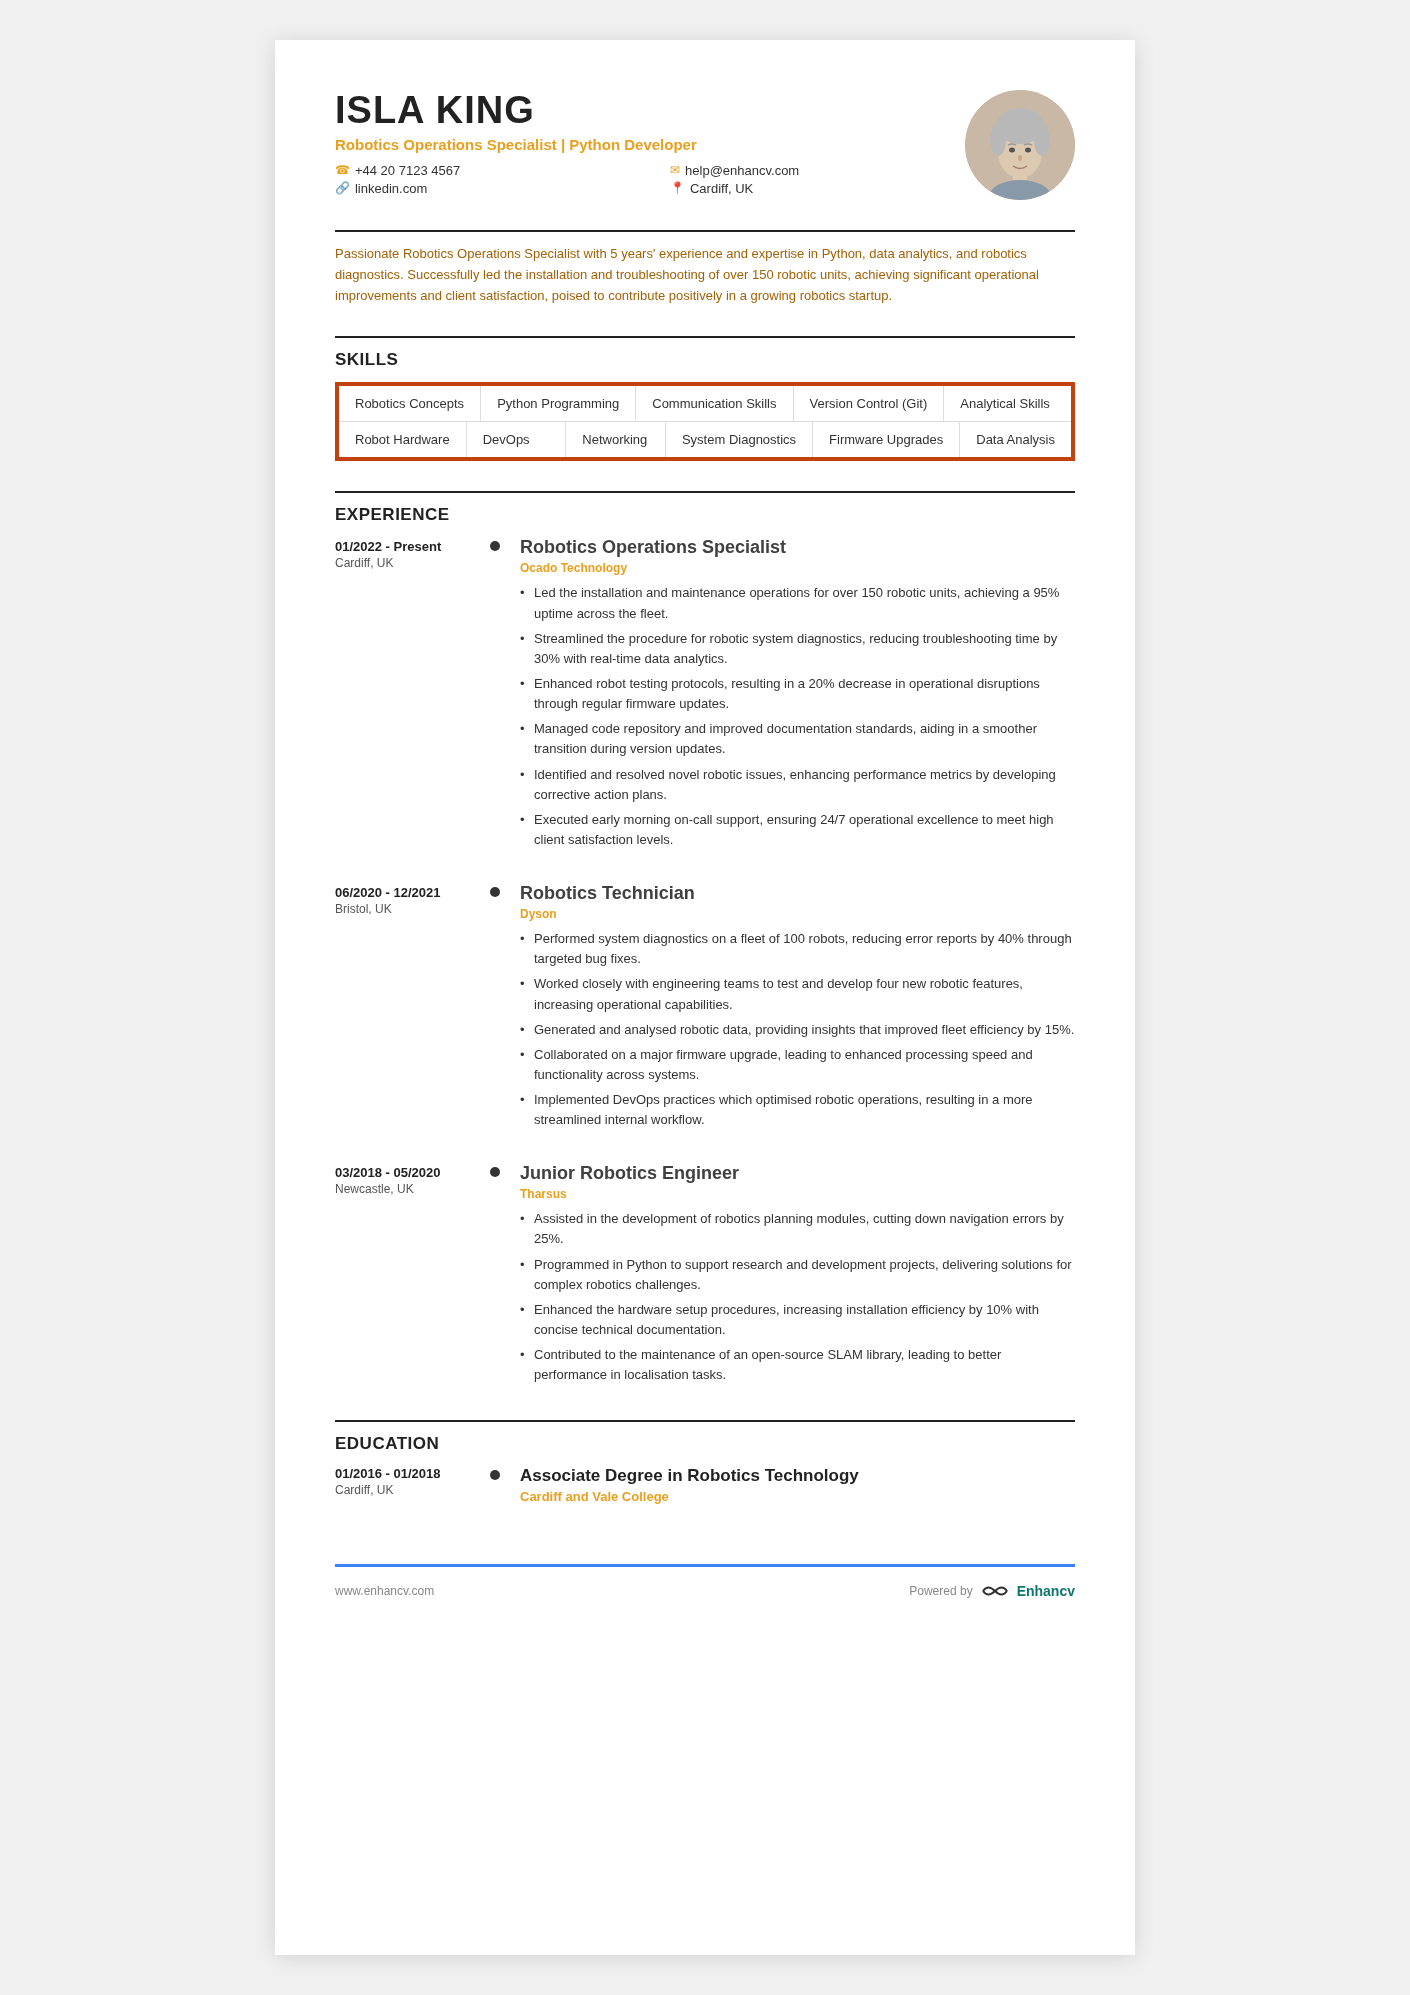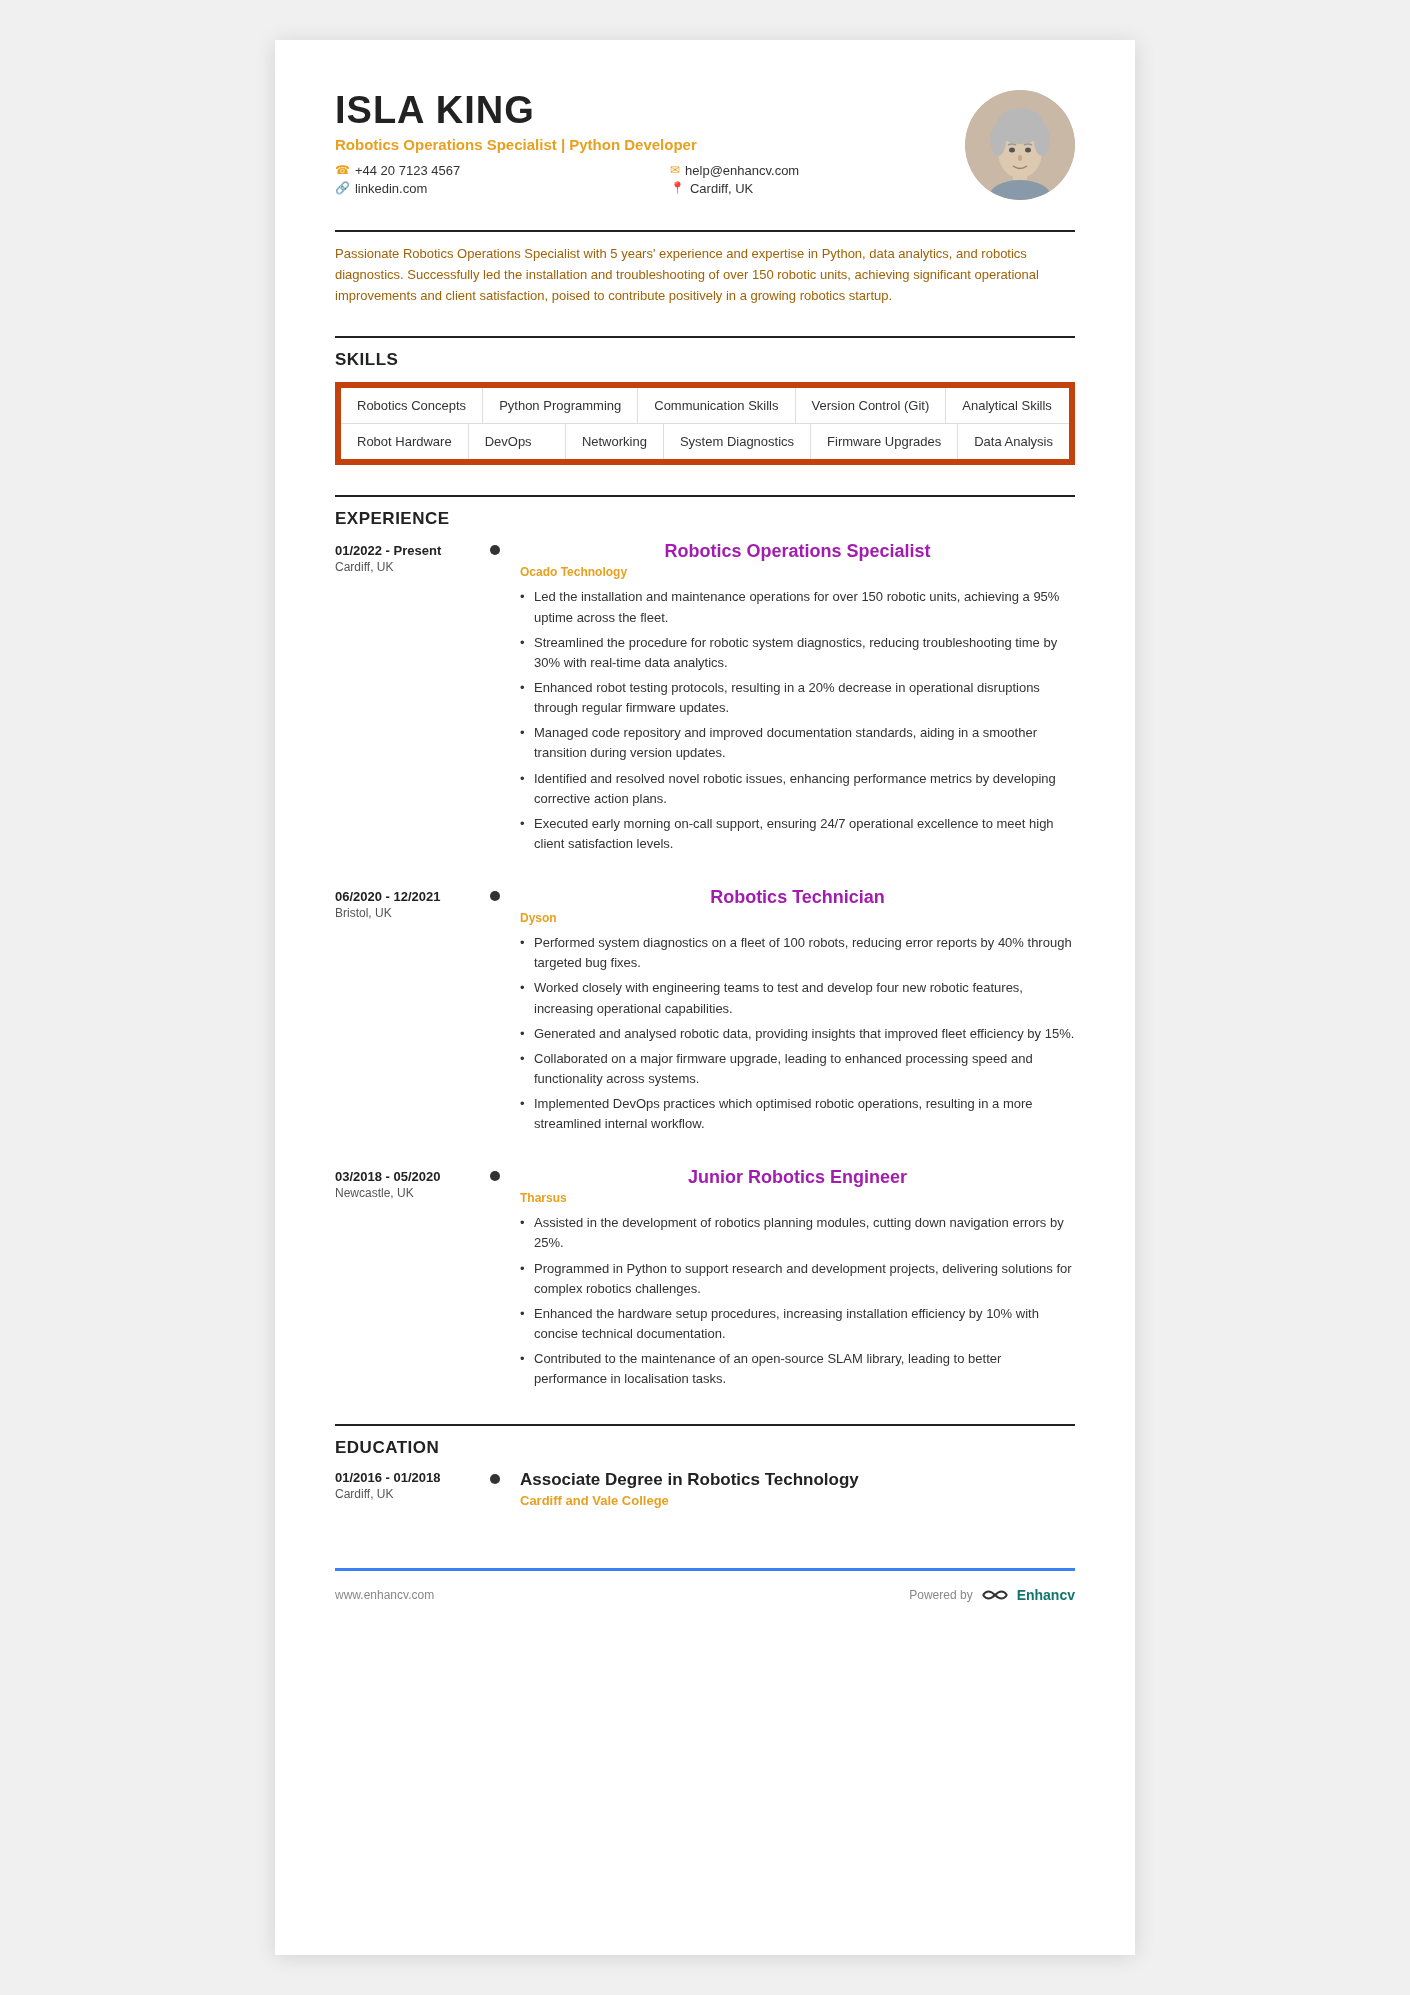--- a/index.html
+++ b/index.html
@@ -86,21 +86,21 @@
       font-size: 13px;
       color: #a16207;
       line-height: 1.6;
     }
 
     
     .skills-grid {
       display: flex;
       flex-direction: column;
       gap: 0;
-      border: 6px solid #c2410c;
+      border: 4px solid #c2410c;
     }
     .skills-row {
       display: flex;
       border-bottom: 1px solid #ddd;
     }
     .skills-row:last-child { border-bottom: none; justify-content: center; }
     .skill-cell {
       padding: 10px 16px;
       font-size: 13px;
       color: #333;
@@ -137,23 +137,22 @@
       width: 10px;
       height: 10px;
       border-radius: 50%;
       background: #333;
       flex-shrink: 0;
     }
     .exp-right { flex: 1; padding-left: 10px; }
     .exp-role {
       font-size: 18px;
       font-weight: 700;
-      color: #a21caf;
+      color: #404040;
       margin-bottom: 3px;
-      text-align: center;
     }
     .exp-company {
       font-size: 12px;
       font-weight: 700;
       color: #E8A020;
       margin-bottom: 8px;
     }
     .exp-bullets { list-style: none; padding: 0; }
     .exp-bullets li {
       font-size: 13px;

